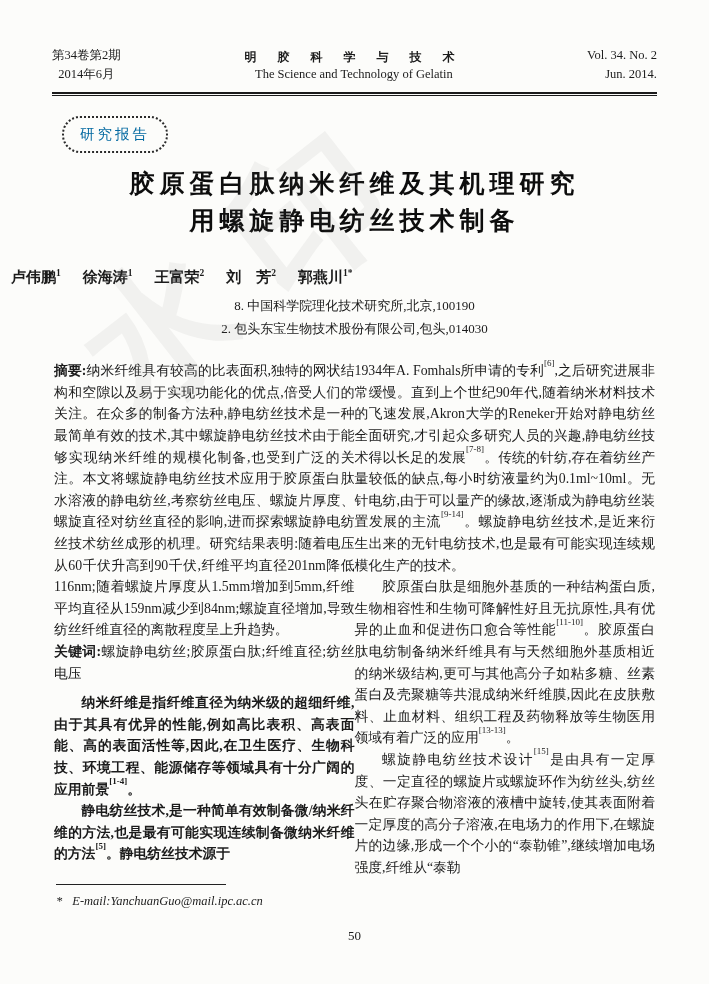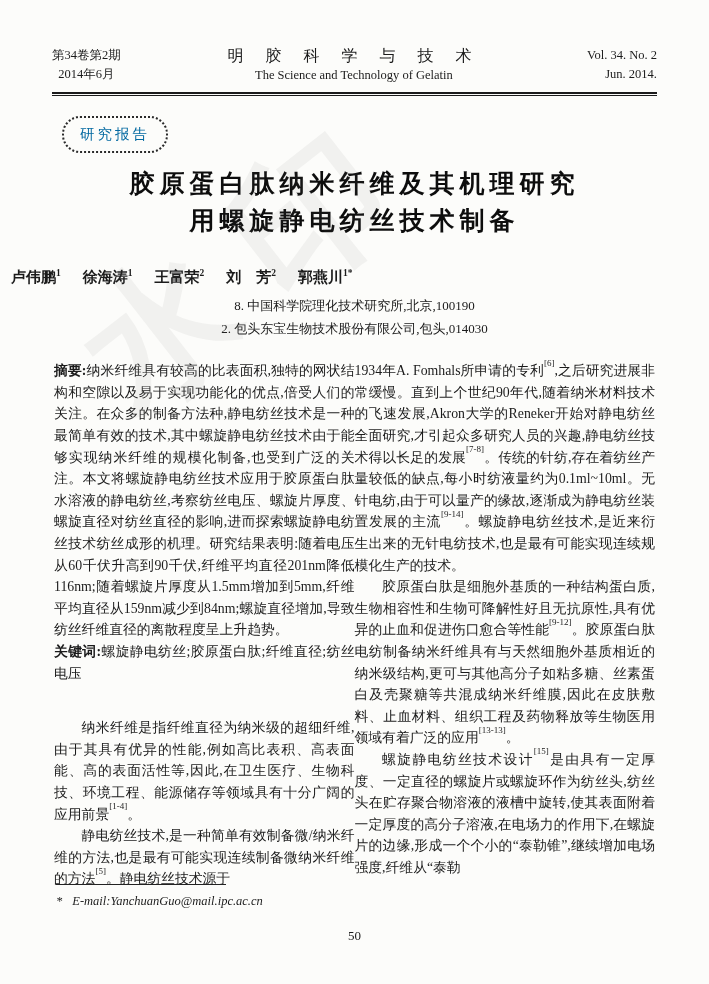--- a/index.html
+++ b/index.html
@@ -12,26 +12,26 @@
   
   .watermark {
     position:absolute; top:300px; left:40px; width:700px;
     font-size:150px; font-weight:bold; letter-spacing:40px;
     color:rgba(110,110,110,0.08);
     transform:rotate(-38deg); transform-origin:left top;
     white-space:nowrap; pointer-events:none; user-select:none;
   }
   
   .header {
-    display:flex; justify-content:space-between; align-items:flex-start;
+    display:flex; justify-content:space-between; align-items:center;
     margin:46px 52px 0 52px;
   }
   .header-left { text-align:center; font-size:12.5px; line-height:1.55; white-space:nowrap; }
   .header-center { text-align:center; }
-  .journal-cn { font-size:16px; font-weight:normal; letter-spacing:9px; }
+  .journal-cn { font-size:12px; font-weight:bold; letter-spacing:9px; }
   .journal-en { font-size:12.5px; margin-top:1px; }
   .header-right { text-align:right; font-size:12.5px; line-height:1.55; white-space:nowrap; }
   .header-rule {
     margin:7px 52px 0 52px; height:4px;
     border-top:2.4px solid #1b1b1b; border-bottom:1px solid #1b1b1b;
   }
   
   .badge-row { margin:20px 0 0 62px; }
   .badge {
     display:inline-block; padding:7px 16px;
@@ -51,21 +51,21 @@
   
   .columns {
     display:flex; margin:20px 54px 0 54px;
     height:548px; overflow:hidden;
   }
   .col { flex:1 1 0; font-size:13.8px; line-height:21.6px; text-align:justify; }
   .col p { margin:0; }
   .para.indent { text-indent:2em; }
   .abstract { }
   .kw-block { margin-top:21px; }
-  .body-start { margin-top:33px; }
+  .body-start { margin-top:8px;font-weight:bold; }
   b.inline-label { font-weight:bold; }
   sup.ref { font-size:9px; line-height:0; position:relative; top:-0.45em; }
   
   .footnote { position:absolute; left:56px; top:884px; width:300px;font-style:italic; }
   .footnote-rule { width:170px; border-top:1.3px solid #222; margin-bottom:9px; }
   .footnote-text { font-size:12.5px; font-family:"Liberation Serif",serif; }
   .footnote-text .marker { margin-right:10px; }
   .page-number {
     position:absolute; top:928px; left:0; width:709px;
     text-align:center; font-size:13px;
@@ -115,21 +115,21 @@
       <p class="abstract"><b class="inline-label">摘要:</b><span>纳米纤维具有较高的比表面积,独特的网状结构和空隙以及易于实现功能化的优点,倍受人们的关注。在众多的制备方法种,静电纺丝技术是一种最简单有效的技术,其中螺旋静电纺丝技术由于能够实现纳米纤维的规模化制备,也受到广泛的关注。本文将螺旋静电纺丝技术应用于胶原蛋白肽水溶液的静电纺丝,考察纺丝电压、螺旋片厚度、螺旋直径对纺丝直径的影响,进而探索螺旋静电纺丝技术纺丝成形的机理。研究结果表明:随着电压从60千伏升高到90千伏,纤维平均直径201nm降低116nm;随着螺旋片厚度从1.5mm增加到5mm,纤维平均直径从159nm减少到84nm;螺旋直径增加,导致纺丝纤维直径的离散程度呈上升趋势。</span></p>
       <p class="kw-block"><b class="inline-label">关键词:</b><span>螺旋静电纺丝;胶原蛋白肽;纤维直径;纺丝电压</span></p>
       <div class="body-start">
           <p class="para indent">纳米纤维是指纤维直径为纳米级的超细纤维,由于其具有优异的性能,例如高比表积、高表面能、高的表面活性等,因此,在卫生医疗、生物科技、环境工程、能源储存等领域具有十分广阔的应用前景<sup class="ref">[1-4]</sup>。</p>
           <p class="para indent">静电纺丝技术,是一种简单有效制备微/纳米纤维的方法,也是最有可能实现连续制备微纳米纤维的方法<sup class="ref">[5]</sup>。静电纺丝技术源于</p>
         </div>
     </div>
     <div class="col">
       <div>
           <p class="para">1934年A. Fomhals所申请的专利<sup class="ref">[6]</sup>,之后研究进展非常缓慢。直到上个世纪90年代,随着纳米材料技术的飞速发展,Akron大学的Reneker开始对静电纺丝全面研究,才引起众多研究人员的兴趣,静电纺丝技术得以长足的发展<sup class="ref">[7-8]</sup>。传统的针纺,存在着纺丝产量较低的缺点,每小时纺液量约为0.1ml~10ml。无针电纺,由于可以量产的缘故,逐渐成为静电纺丝装置发展的主流<sup class="ref">[9-14]</sup>。螺旋静电纺丝技术,是近来衍生出来的无针电纺技术,也是最有可能实现连续规模化生产的技术。</p>
-          <p class="para indent">胶原蛋白肽是细胞外基质的一种结构蛋白质,生物相容性和生物可降解性好且无抗原性,具有优异的止血和促进伤口愈合等性能<sup class="ref">[9-12]</sup>。胶原蛋白肽电纺制备纳米纤维具有与天然细胞外基质相近的纳米级结构,更可与其他高分子如粘多糖、丝素蛋白及壳聚糖等共混成纳米纤维膜,因此在皮肤敷料、止血材料、组织工程及药物释放等生物医用领域有着广泛的应用<sup class="ref">[13-13]</sup>。</p>
+          <p class="para indent">胶原蛋白肽是细胞外基质的一种结构蛋白质,生物相容性和生物可降解性好且无抗原性,具有优异的止血和促进伤口愈合等性能<sup class="ref">[11-10]</sup>。胶原蛋白肽电纺制备纳米纤维具有与天然细胞外基质相近的纳米级结构,更可与其他高分子如粘多糖、丝素蛋白及壳聚糖等共混成纳米纤维膜,因此在皮肤敷料、止血材料、组织工程及药物释放等生物医用领域有着广泛的应用<sup class="ref">[13-13]</sup>。</p>
           <p class="para indent">螺旋静电纺丝技术设计<sup class="ref">[15]</sup>是由具有一定厚度、一定直径的螺旋片或螺旋环作为纺丝头,纺丝头在贮存聚合物溶液的液槽中旋转,使其表面附着一定厚度的高分子溶液,在电场力的作用下,在螺旋片的边缘,形成一个个小的“泰勒锥”,继续增加电场强度,纤维从“泰勒</p>
         </div>
     </div>
   </div>
 
   <div class="footnote">
     <div class="footnote-rule"></div>
     <div class="footnote-text"><span class="marker">*</span><span>E-mail:YanchuanGuo@mail.ipc.ac.cn</span></div>
   </div>
 

